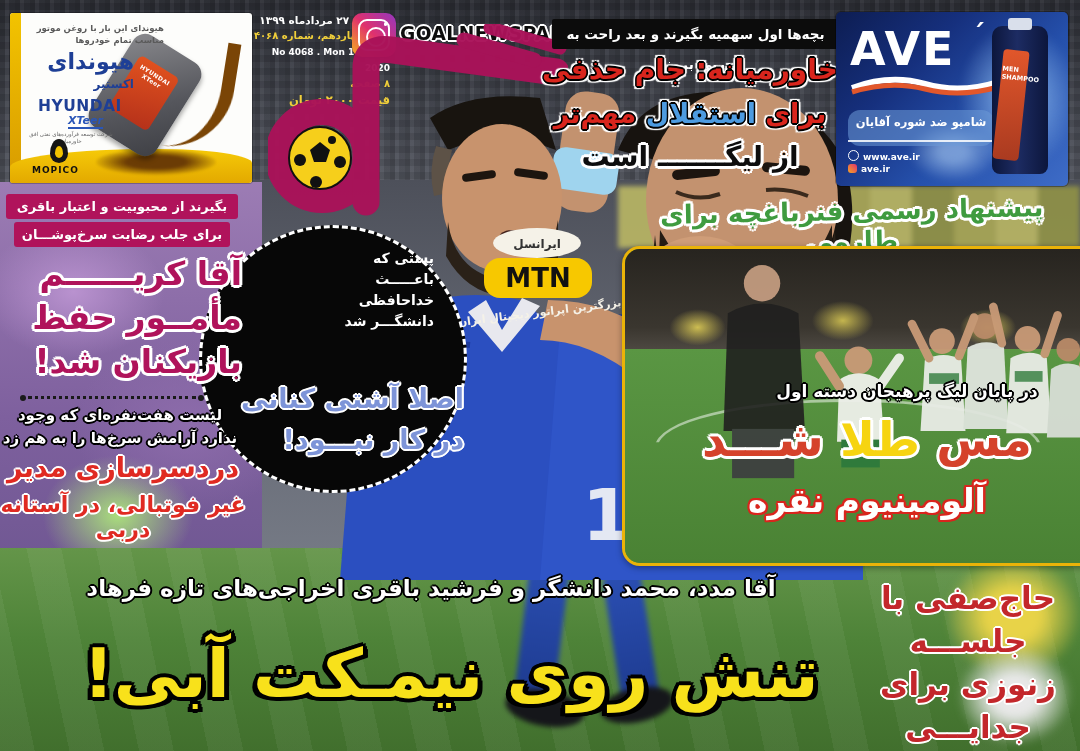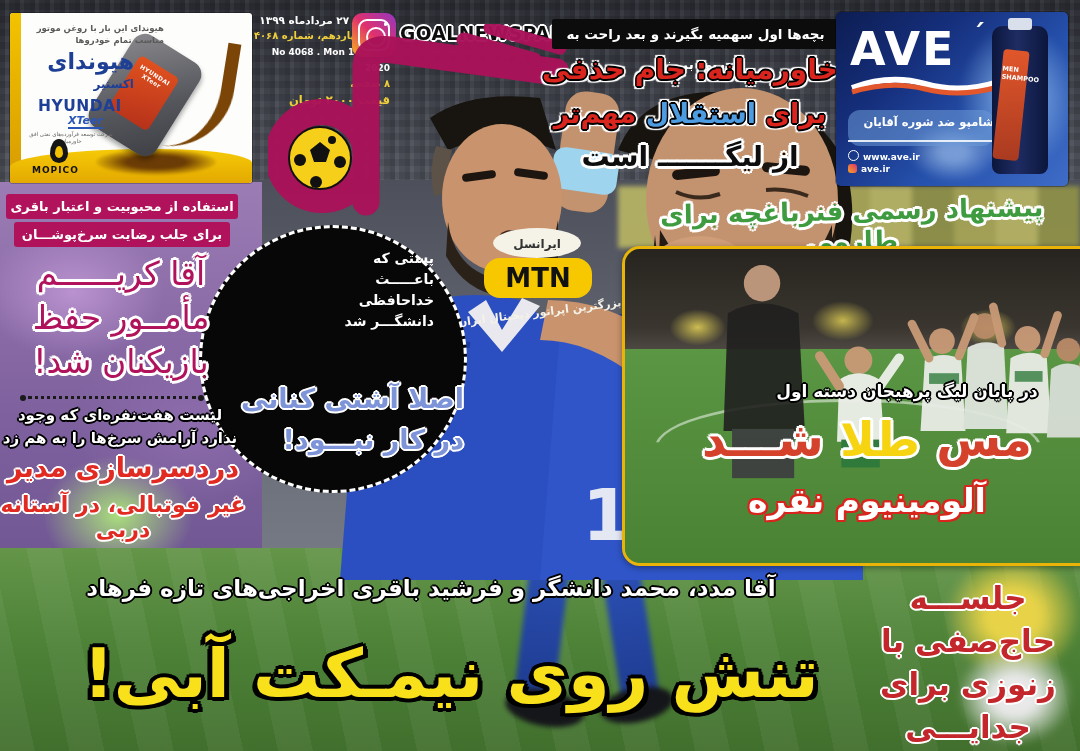--- a/index.html
+++ b/index.html
@@ -79,21 +79,21 @@
   .amir .l2{font-size:27px;line-height:43px;color:#d9251d;}
   .amir .l2 .blue{color:#4d9be0;}
   .amir .l3{font-size:28px;line-height:44px;color:#0d0d0d;}
   
   .ave{left:836px;top:12px;width:232px;height:174px;border-radius:5px;overflow:hidden;background:linear-gradient(135deg,#0d1d52 0%,#16307e 32%,#2550ab 62%,#3e6cc7 100%);box-shadow:0 0 0 1px rgba(0,0,0,.3);}
   .ave .splash1{position:absolute;right:-10px;top:10px;width:120px;height:150px;background:radial-gradient(rgba(170,215,255,.55) 20%,rgba(170,215,255,0) 70%);filter:blur(3px);}
   .ave .splash2{position:absolute;right:70px;bottom:4px;width:90px;height:60px;background:radial-gradient(rgba(200,230,255,.5) 20%,rgba(200,230,255,0) 70%);filter:blur(3px);}
   .ave .brand{position:absolute;left:14px;top:14px;font-size:46px;line-height:46px;font-weight:800;color:#fff;letter-spacing:2px;}
   .ave .accent{position:absolute;left:136px;top:8px;font-size:26px;color:#fff;font-weight:800;}
   .ave .wave{position:absolute;left:14px;top:62px;width:150px;height:22px;}
-  .ave .strip{position:absolute;left:12px;top:98px;width:146px;height:36px;background:rgba(110,155,215,.55);border-radius:12px;color:#fff;font-size:11.5px;font-weight:700;line-height:24px;}
+  .ave .strip{position:absolute;left:12px;top:98px;width:146px;height:36px;background:rgba(110,155,215,.55);border-radius:12px;color:#fff;font-size:11.5px;font-weight:700;text-align:center;line-height:24px;}
   .ave .hairline{position:absolute;left:12px;top:128px;width:146px;height:2px;background:rgba(255,255,255,.85);}
   .ave .url{position:absolute;left:12px;color:#fff;font-size:9px;font-weight:800;direction:ltr;}
   .ave .url .mini{display:inline-block;width:9px;height:9px;border-radius:50%;border:1.5px solid #fff;vertical-align:-1px;margin-right:4px;}
   .ave .url .minig{display:inline-block;width:9px;height:9px;border-radius:3px;background:linear-gradient(45deg,#f5a623,#e0316d);vertical-align:-1px;margin-right:4px;}
   .ave .bottle{position:absolute;right:20px;top:14px;width:56px;height:148px;background:linear-gradient(90deg,#0c163c,#1d2c63 45%,#0c163c);border-radius:10px 10px 8px 8px;}
   .ave .bottle .cap{position:absolute;left:16px;top:-8px;width:24px;height:12px;background:#d9dfeb;border-radius:3px;}
   .ave .bottle .stripe{position:absolute;left:6px;top:24px;width:26px;height:110px;background:linear-gradient(170deg,#e2572b,#a93a20);border-radius:4px;transform:rotate(6deg);}
   .ave .bottle .lbl{position:absolute;left:10px;top:40px;width:30px;color:#fff;font-size:6.5px;font-weight:800;line-height:8px;transform:rotate(6deg);}
   
   .taremi{left:628px;top:196px;width:448px;text-align:center;font-size:26px;font-weight:800;color:#3f9b3f;transform:rotate(-1.2deg);}
@@ -112,21 +112,21 @@
   .in-head .gold{color:#f6d411;}
   .in-sub{position:absolute;left:0;top:232px;width:100%;text-align:center;color:#fff;font-size:33px;font-weight:800;}
   
   .circle{left:199px;top:225px;width:268px;height:268px;border-radius:50%;background:#070707;border:3.5px dashed #fff;box-sizing:border-box;}
   .circle .ck{position:absolute;right:30px;top:20px;text-align:right;color:#fff;font-size:14px;font-weight:700;line-height:21px;}
   .circle .ch{position:absolute;left:0;right:0;top:126px;text-align:right;color:#7d94d8;font-size:27px;font-weight:800;line-height:41px;margin-top:24px;}
   
   .lc-bar{background:#b0135b;border-radius:3px;color:#fff;font-size:13px;font-weight:800;text-align:center;line-height:25px;height:25px;}
   .b1{left:6px;top:194px;width:232px;}
   .b2{left:14px;top:222px;width:216px;}
-  .lc-head{left:0;top:252px;width:242px;text-align:center;color:#b0135b;font-size:33px;font-weight:400;line-height:44px;}
+  .lc-head{left:0;top:252px;width:242px;color:#b0135b;font-size:33px;font-weight:700;line-height:44px;}
   .lc-div{left:28px;top:396px;width:168px;border-top:3px dotted #1a1a1a;}
   .lc-div::before,.lc-div::after{content:"";position:absolute;top:-4px;width:6px;height:6px;border-radius:50%;background:#1a1a1a;}
   .lc-div::before{left:-8px;} .lc-div::after{right:-8px;}
   .lc-kicker{left:0;top:404px;width:240px;text-align:center;color:#fff;font-size:15px;font-weight:800;line-height:23px;}
   .lc-red1{left:0;top:452px;width:246px;text-align:center;color:#e02a22;font-size:27px;font-weight:800;}
   .lc-red2{left:0;top:492px;width:246px;text-align:center;color:#e02a22;font-size:22px;font-weight:800;}
   
   .main-kicker{left:0;top:575px;width:862px;text-align:center;color:#fff;font-size:23px;font-weight:800;}
   .main-head{left:8px;top:606px;width:886px;text-align:center;color:#f8e11b;font-size:67px;font-weight:800;line-height:136px;}
   .haj{left:862px;top:577px;width:212px;text-align:center;color:#c3272b;font-weight:800;font-size:31px;line-height:43px;}
@@ -323,38 +323,38 @@
       <div>باعـــــث</div>
       <div>خداحافظی</div>
       <div>دانشگـــر شد</div>
     </div>
     <div class="ch rtl tsw">
       <div>اصلا آشتی کنانی</div>
       <div>در کار نبـــود!</div>
     </div>
   </div>
 
-  <div class="abs lc-bar b1 rtl">استفاده از محبوبیت و اعتبار باقری</div>
+  <div class="abs lc-bar b1 rtl">بگیرند از محبوبیت و اعتبار باقری</div>
   <div class="abs lc-bar b2 rtl">برای جلب رضایت سرخ‌پوشـــان</div>
   <div class="abs lc-head rtl tsw3">
     <div>آقا کریــــــم</div>
     <div>مأمــور حفظ</div>
     <div>بازیکنان شد!</div>
   </div>
   <div class="abs lc-div"></div>
   <div class="abs lc-kicker rtl tsb">
     <div>لیست هفت‌نفره‌ای که وجود</div>
     <div>ندارد آرامش سرخ‌ها را به هم زد</div>
   </div>
   <div class="abs lc-red1 rtl tsw">دردسرسازی مدیر</div>
   <div class="abs lc-red2 rtl tsw">غیر فوتبالی، در آستانه دربی</div>
 
   <div class="abs main-kicker rtl tsb">آقا مدد، محمد دانشگر و فرشید باقری اخراجی‌های تازه فرهاد</div>
   <div class="abs main-head rtl tsbBIG">تنش روی نیمـکت آبی!</div>
 
   <div class="abs haj rtl tsw">
+    <div>حاج‌صفی با</div>
     <div>جلســـه</div>
-    <div>حاج‌صفی با</div>
     <div>زنوزی برای</div>
     <div>جدایـــی</div>
   </div>
 
 </div>
 
 </body></html>

